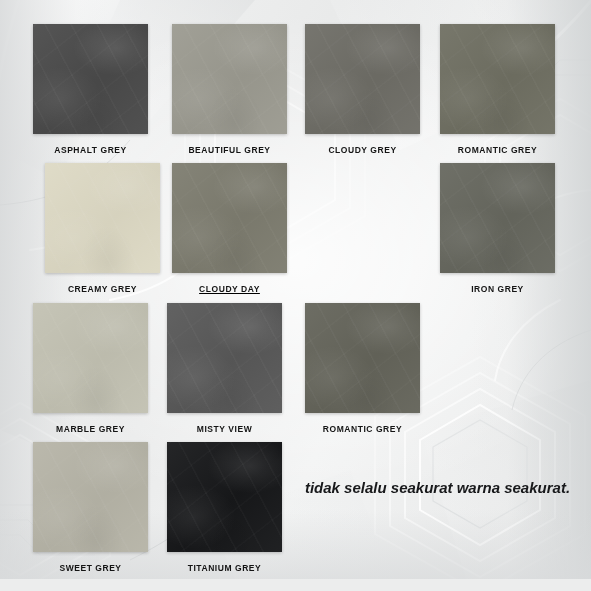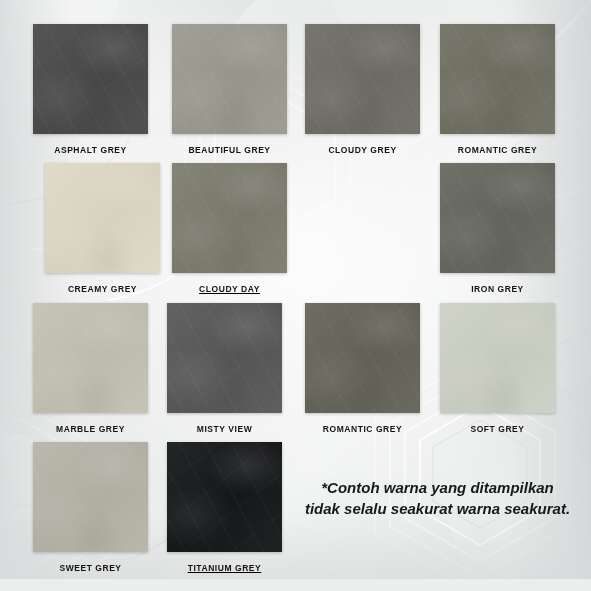--- a/index.html
+++ b/index.html
@@ -246,32 +246,27 @@
         <div class="caption">IRON GREY</div>
       </div>
       <div class="card" style="left: 167px; top: 303px;">
         <div class="swatch" style="background: rgb(88, 88, 88);"></div>
         <div class="caption">MISTY VIEW</div>
       </div>
       <div class="card" style="left: 305px; top: 303px;">
         <div class="swatch" style="background: rgb(100, 100, 90);"></div>
         <div class="caption">ROMANTIC GREY</div>
       </div>
-      <div class="card" style="left: 440px; top: 303px;">
-        <div class="swatch" style="background: rgb(205, 208, 196);"></div>
-        <div class="caption">SOFT GREY</div>
-      </div>
       <div class="card" style="left: 33px; top: 442px;">
         <div class="swatch" style="background: rgb(182, 180, 167);"></div>
         <div class="caption">SWEET GREY</div>
       </div>
-      <div class="card" style="left: 167px; top: 442px; text-decoration: underline;">
+      <div class="card" style="left: 167px; top: 442px;">
         <div class="swatch" style="background: rgb(23, 24, 26);"></div>
         <div class="caption">TITANIUM GREY</div>
       </div>
     </div>
 
   <div class="note">
-    <span class="note-line">*Contoh warna yang ditampilkan</span>
     <span class="note-line">tidak selalu seakurat warna seakurat.</span>
   </div>
 
 </div>
 
 </body></html>

